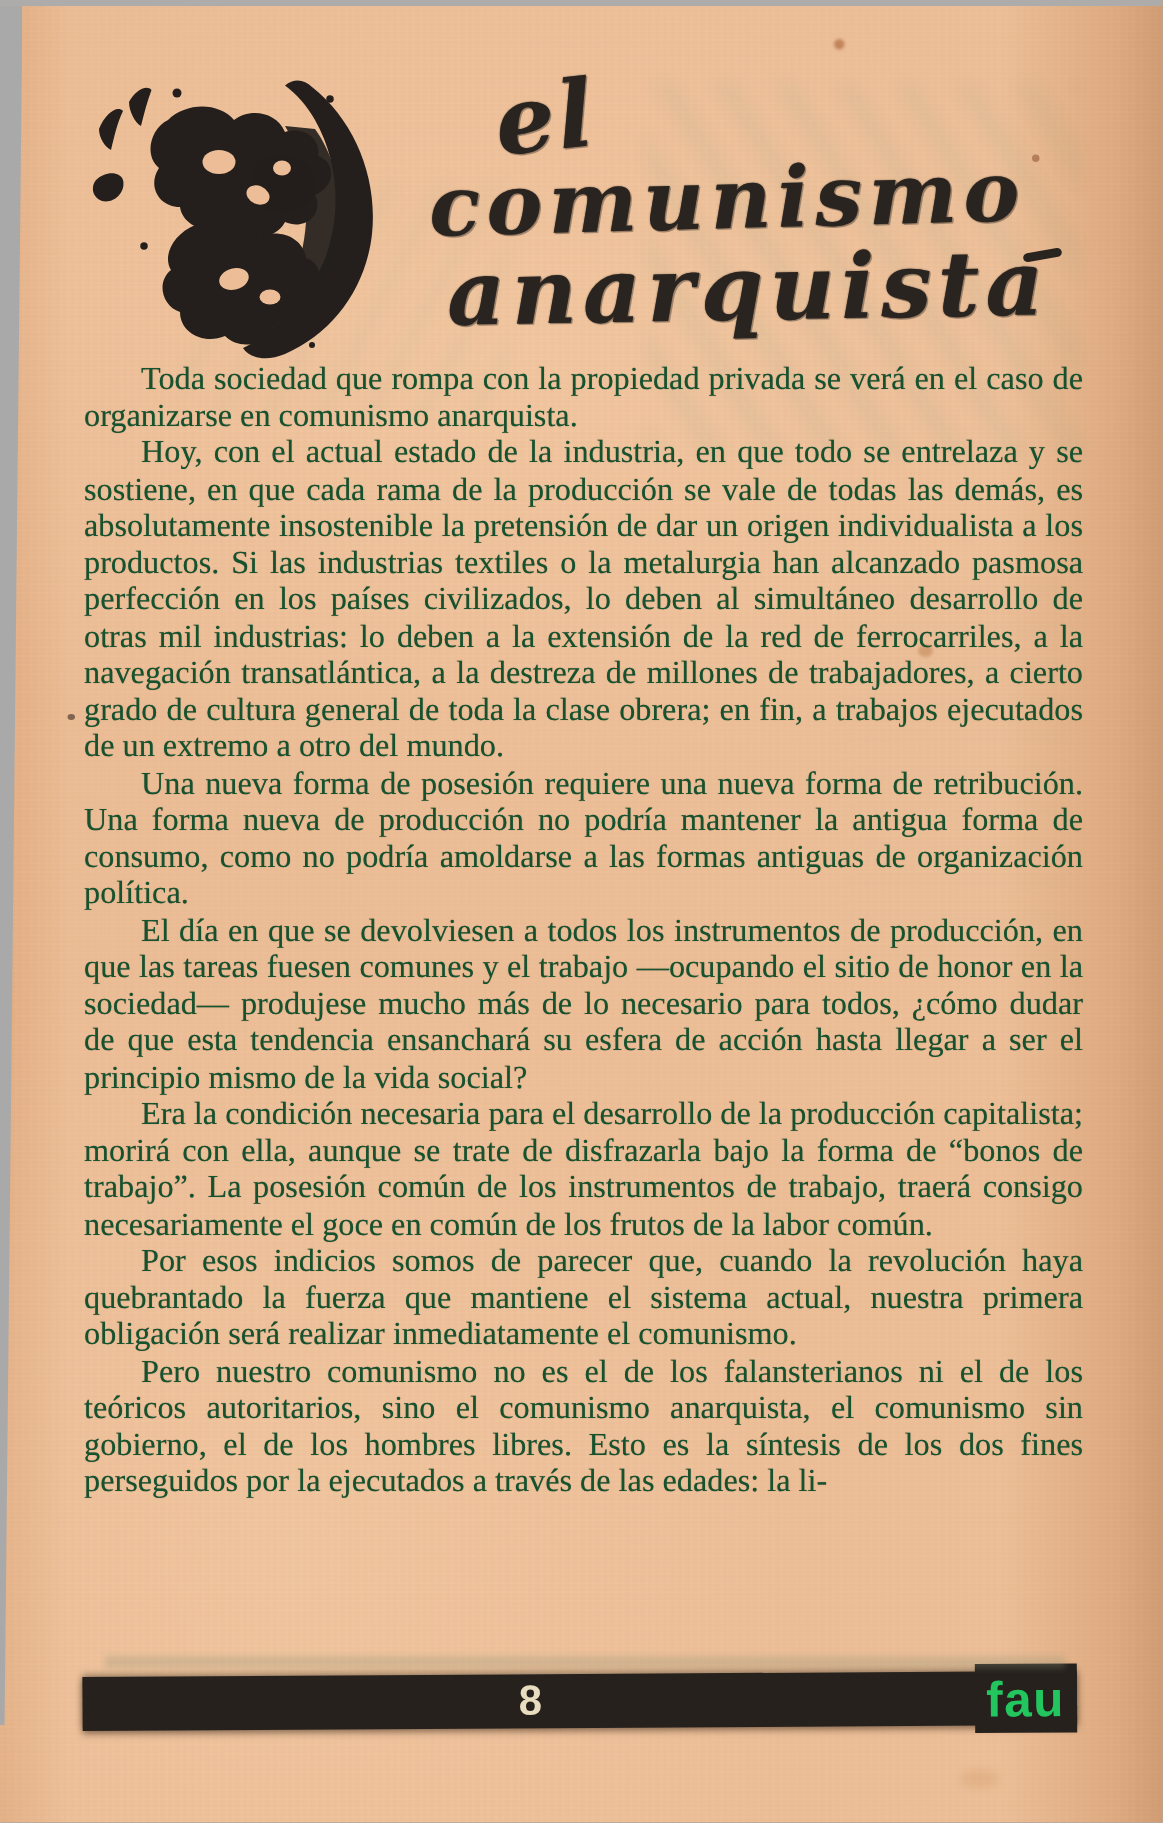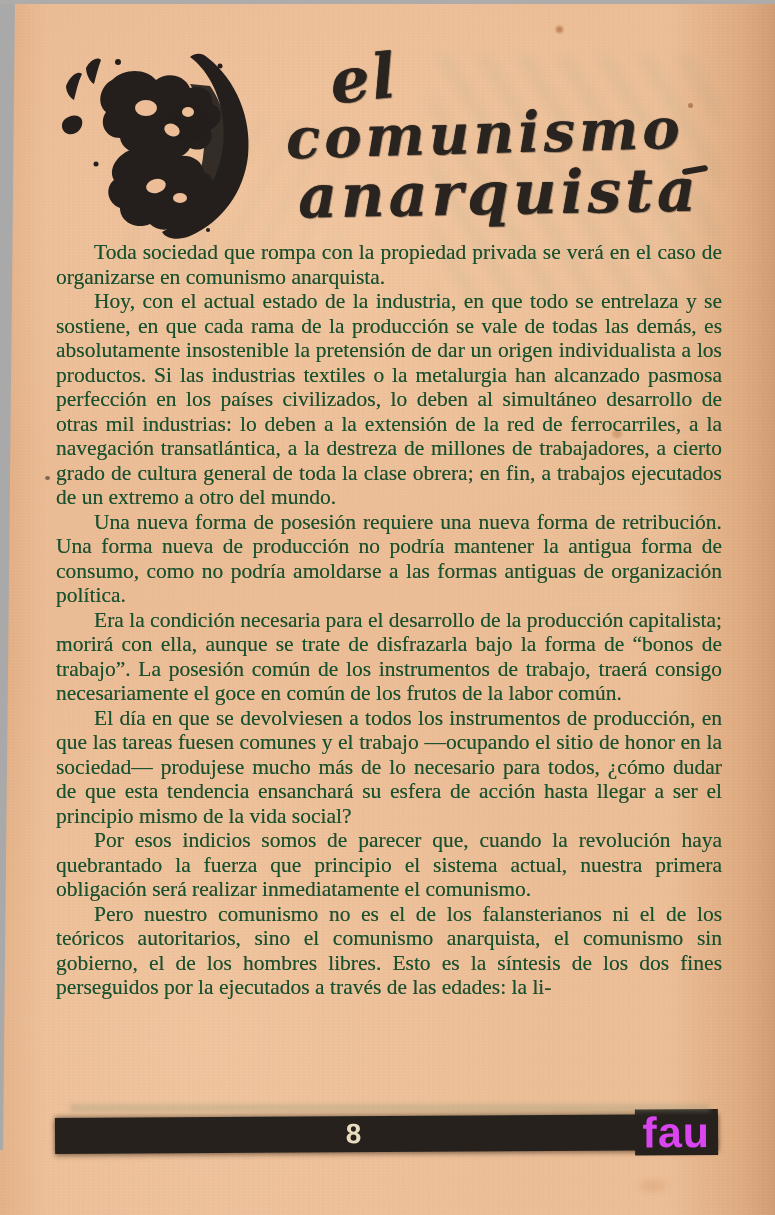--- a/index.html
+++ b/index.html
@@ -73,22 +73,22 @@
   }
   .page-number{
     position:absolute;left:0;right:66px;top:2px;text-align:center;
     color:#e9ddbf;font-family:"Liberation Sans", sans-serif;font-weight:bold;font-size:28px;
   }
   .fau-box{
     position:absolute;right:0px;top:-5px;height:46px;padding:0 8px;
     background:#26211d;display:flex;align-items:center;
   }
   .fau-logo{
-    color:#d946ef;font-family:"Liberation Sans", sans-serif;font-weight:bold;
-    font-size:43px;letter-spacing:1px;line-height:1;
+    color:#22c55e;font-family:"Liberation Sans", sans-serif;font-weight:bold;
+    font-size:33px;letter-spacing:1px;line-height:1;
   }
 </style>
 </head>
 <body>
 
 <div class="stage">
   <div class="paper"></div>
   <div class="paper-grain"></div>
   <div class="edge-left"></div>
   <div class="edge-top"></div>
@@ -133,23 +133,23 @@
     <div class="title-word title-el">el</div>
     <div class="title-word title-comunismo">comunismo</div>
     <div class="title-word title-anarquista">anarquista</div>
     <div class="title-dash"></div>
   </div>
 
   <div class="body-text">
     <p>Toda sociedad que rompa con la propiedad privada se verá en el caso de organizarse en comunismo anarquista.</p>
       <p>Hoy, con el actual estado de la industria, en que todo se entrelaza y se sostiene, en que cada rama de la producción se vale de todas las demás, es absolutamente insostenible la pretensión de dar un origen individualista a los productos. Si las industrias textiles o la metalurgia han alcanzado pasmosa perfección en los países civilizados, lo deben al simultáneo desarrollo de otras mil industrias: lo deben a la extensión de la red de ferrocarriles, a la navegación transatlántica, a la destreza de millones de trabajadores, a cierto grado de cultura general de toda la clase obrera; en fin, a trabajos ejecutados de un extremo a otro del mundo.</p>
       <p>Una nueva forma de posesión requiere una nueva forma de retribución. Una forma nueva de producción no podría mantener la antigua forma de consumo, como no podría amoldarse a las formas antiguas de organización política.</p>
+      <p>El día en que se devolviesen a todos los instrumentos de producción, en que las tareas fuesen comunes y el trabajo —ocupando el sitio de honor en la sociedad— produjese mucho más de lo necesario para todos, ¿cómo dudar de que esta tendencia ensanchará su esfera de acción hasta llegar a ser el principio mismo de la vida social?</p>
       <p>Era la condición necesaria para el desarrollo de la producción capitalista; morirá con ella, aunque se trate de disfrazarla bajo la forma de “bonos de trabajo”. La posesión común de los instrumentos de trabajo, traerá consigo necesariamente el goce en común de los frutos de la labor común.</p>
-      <p>El día en que se devolviesen a todos los instrumentos de producción, en que las tareas fuesen comunes y el trabajo —ocupando el sitio de honor en la sociedad— produjese mucho más de lo necesario para todos, ¿cómo dudar de que esta tendencia ensanchará su esfera de acción hasta llegar a ser el principio mismo de la vida social?</p>
-      <p>Por esos indicios somos de parecer que, cuando la revolución haya quebrantado la fuerza que principio el sistema actual, nuestra primera obligación será realizar inmediatamente el comunismo.</p>
+      <p>Por esos indicios somos de parecer que, cuando la revolución haya quebrantado la fuerza que mantiene el sistema actual, nuestra primera obligación será realizar inmediatamente el comunismo.</p>
       <p>Pero nuestro comunismo no es el de los falansterianos ni el de los teóricos autoritarios, sino el comunismo anarquista, el comunismo sin gobierno, el de los hombres libres. Esto es la síntesis de los dos fines perseguidos por la ejecutados a través de las edades: la li-</p>
   </div>
 
   <div class="footer-bar">
     <span class="page-number">8</span>
     <span class="fau-box">
       <span class="fau-logo">fau</span>
     </span>
   </div>
   <div class="smear-above-bar"></div>

